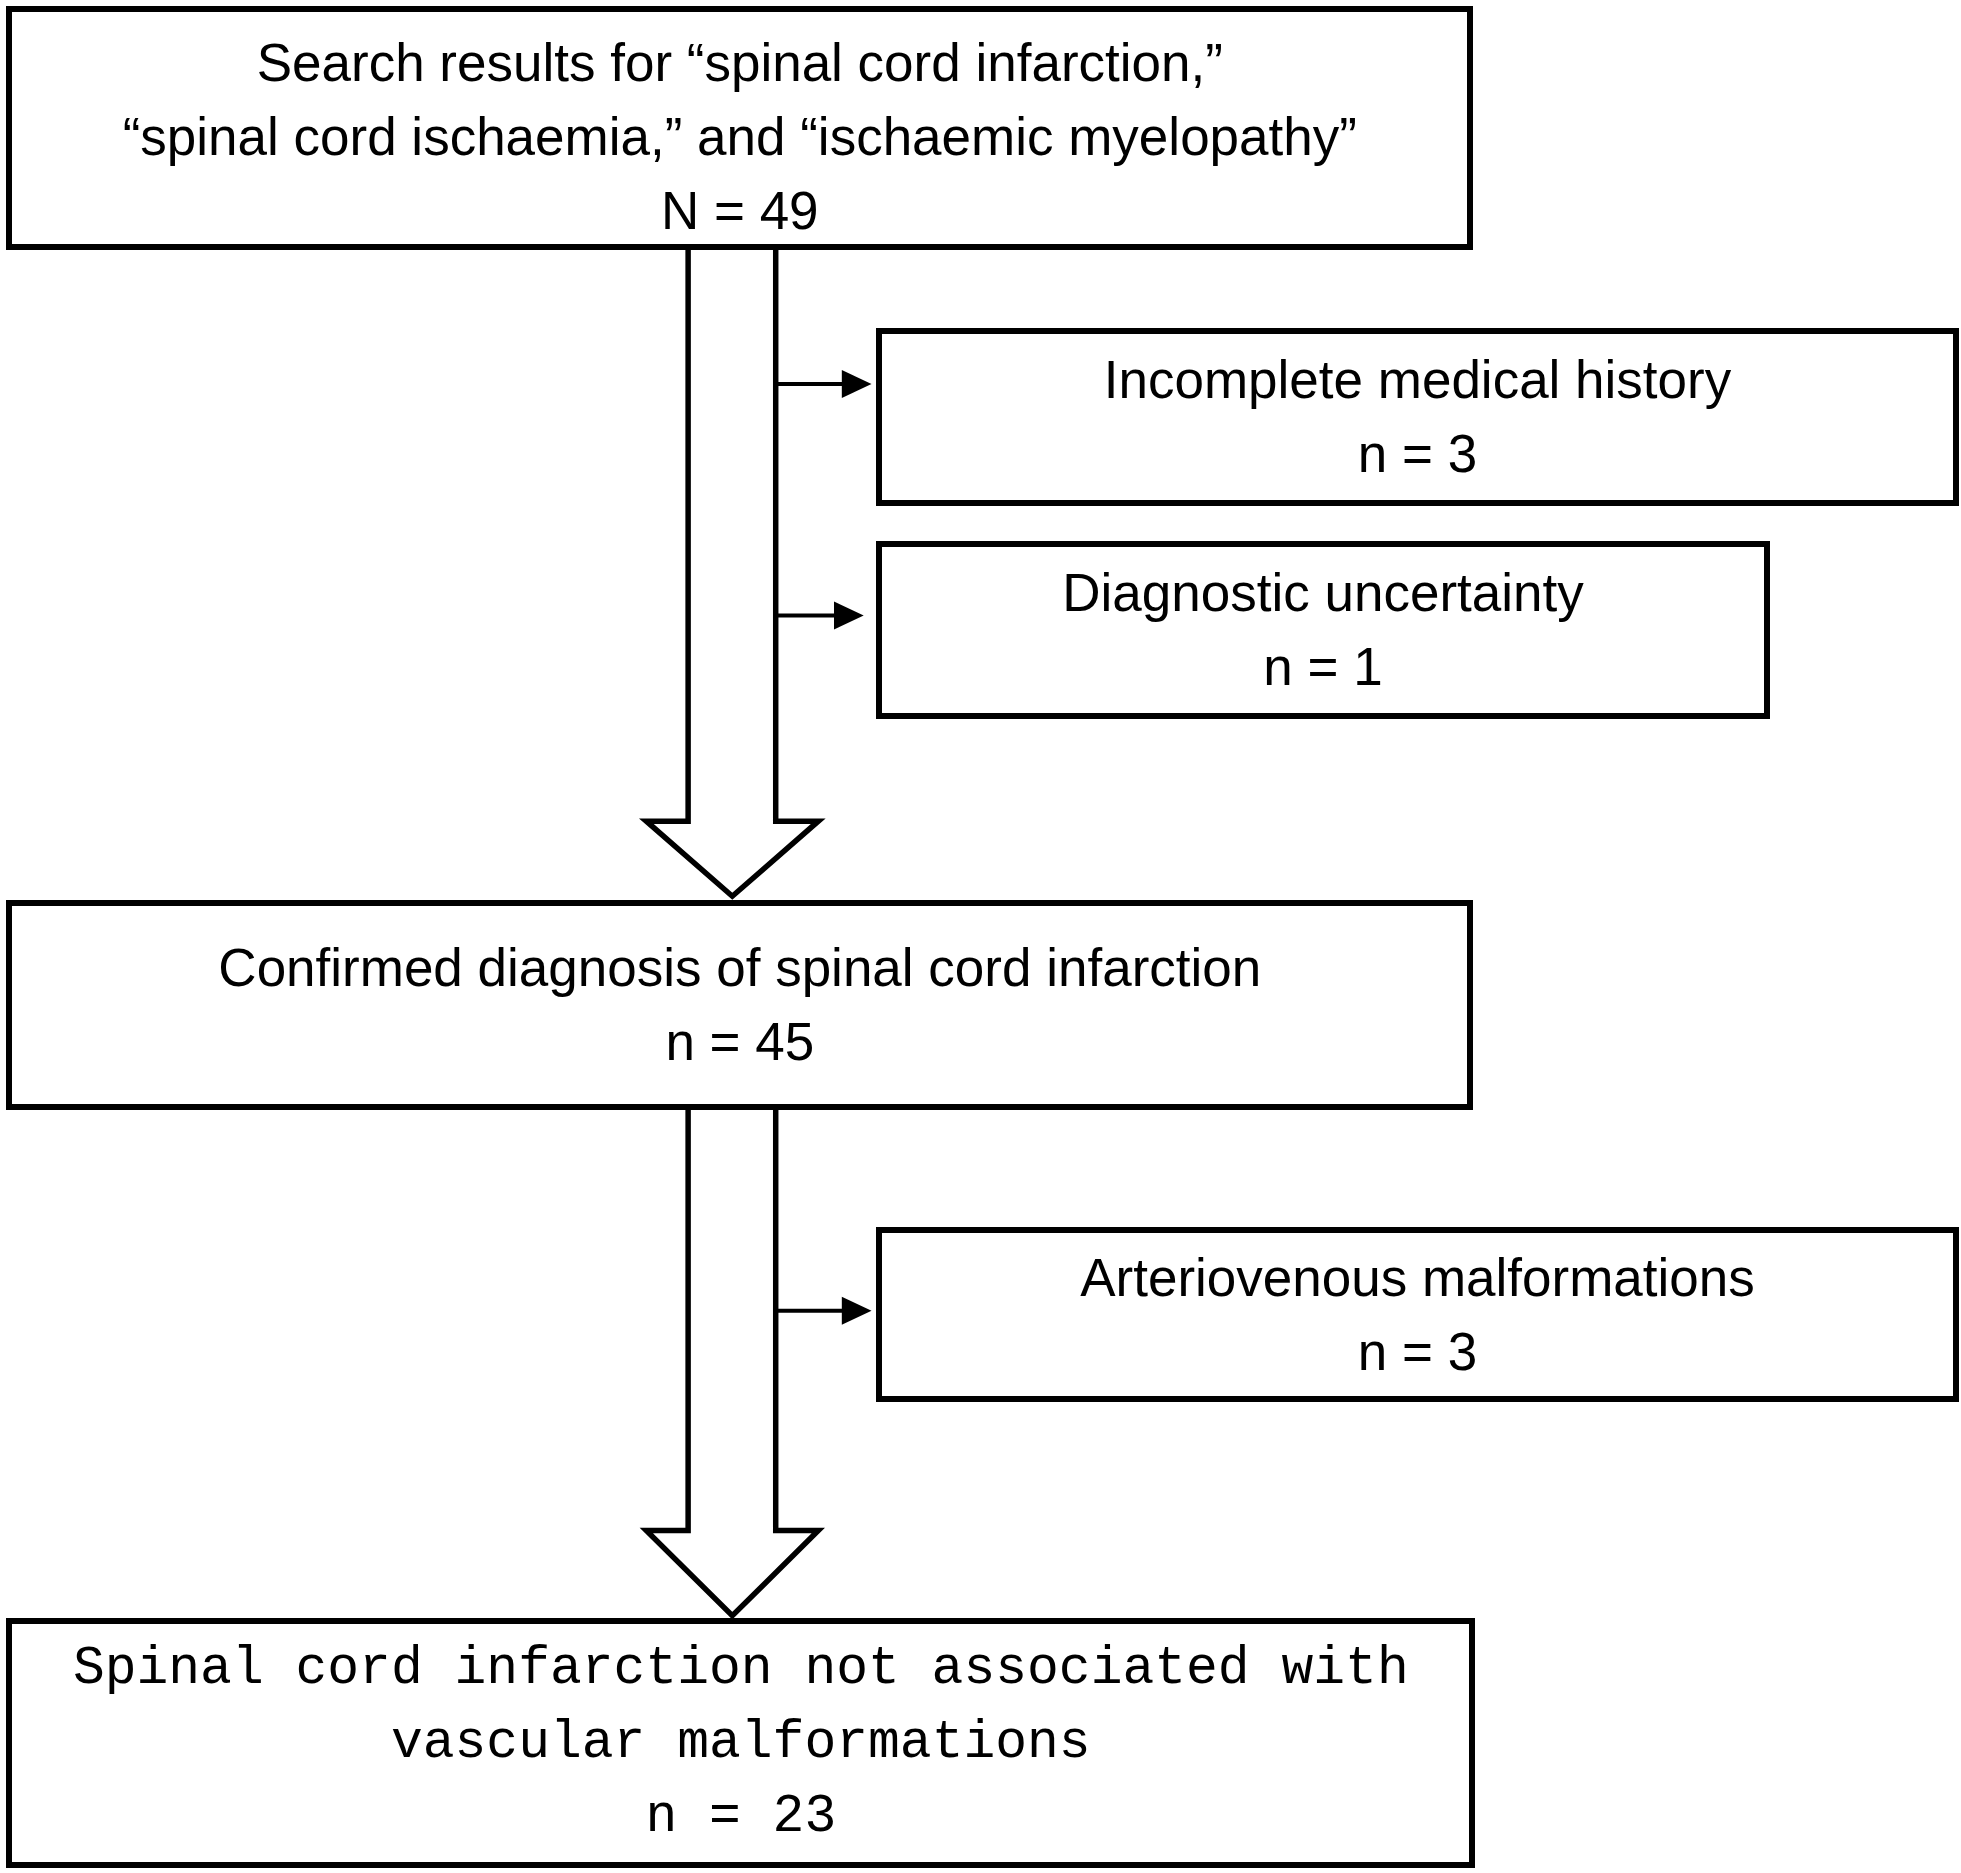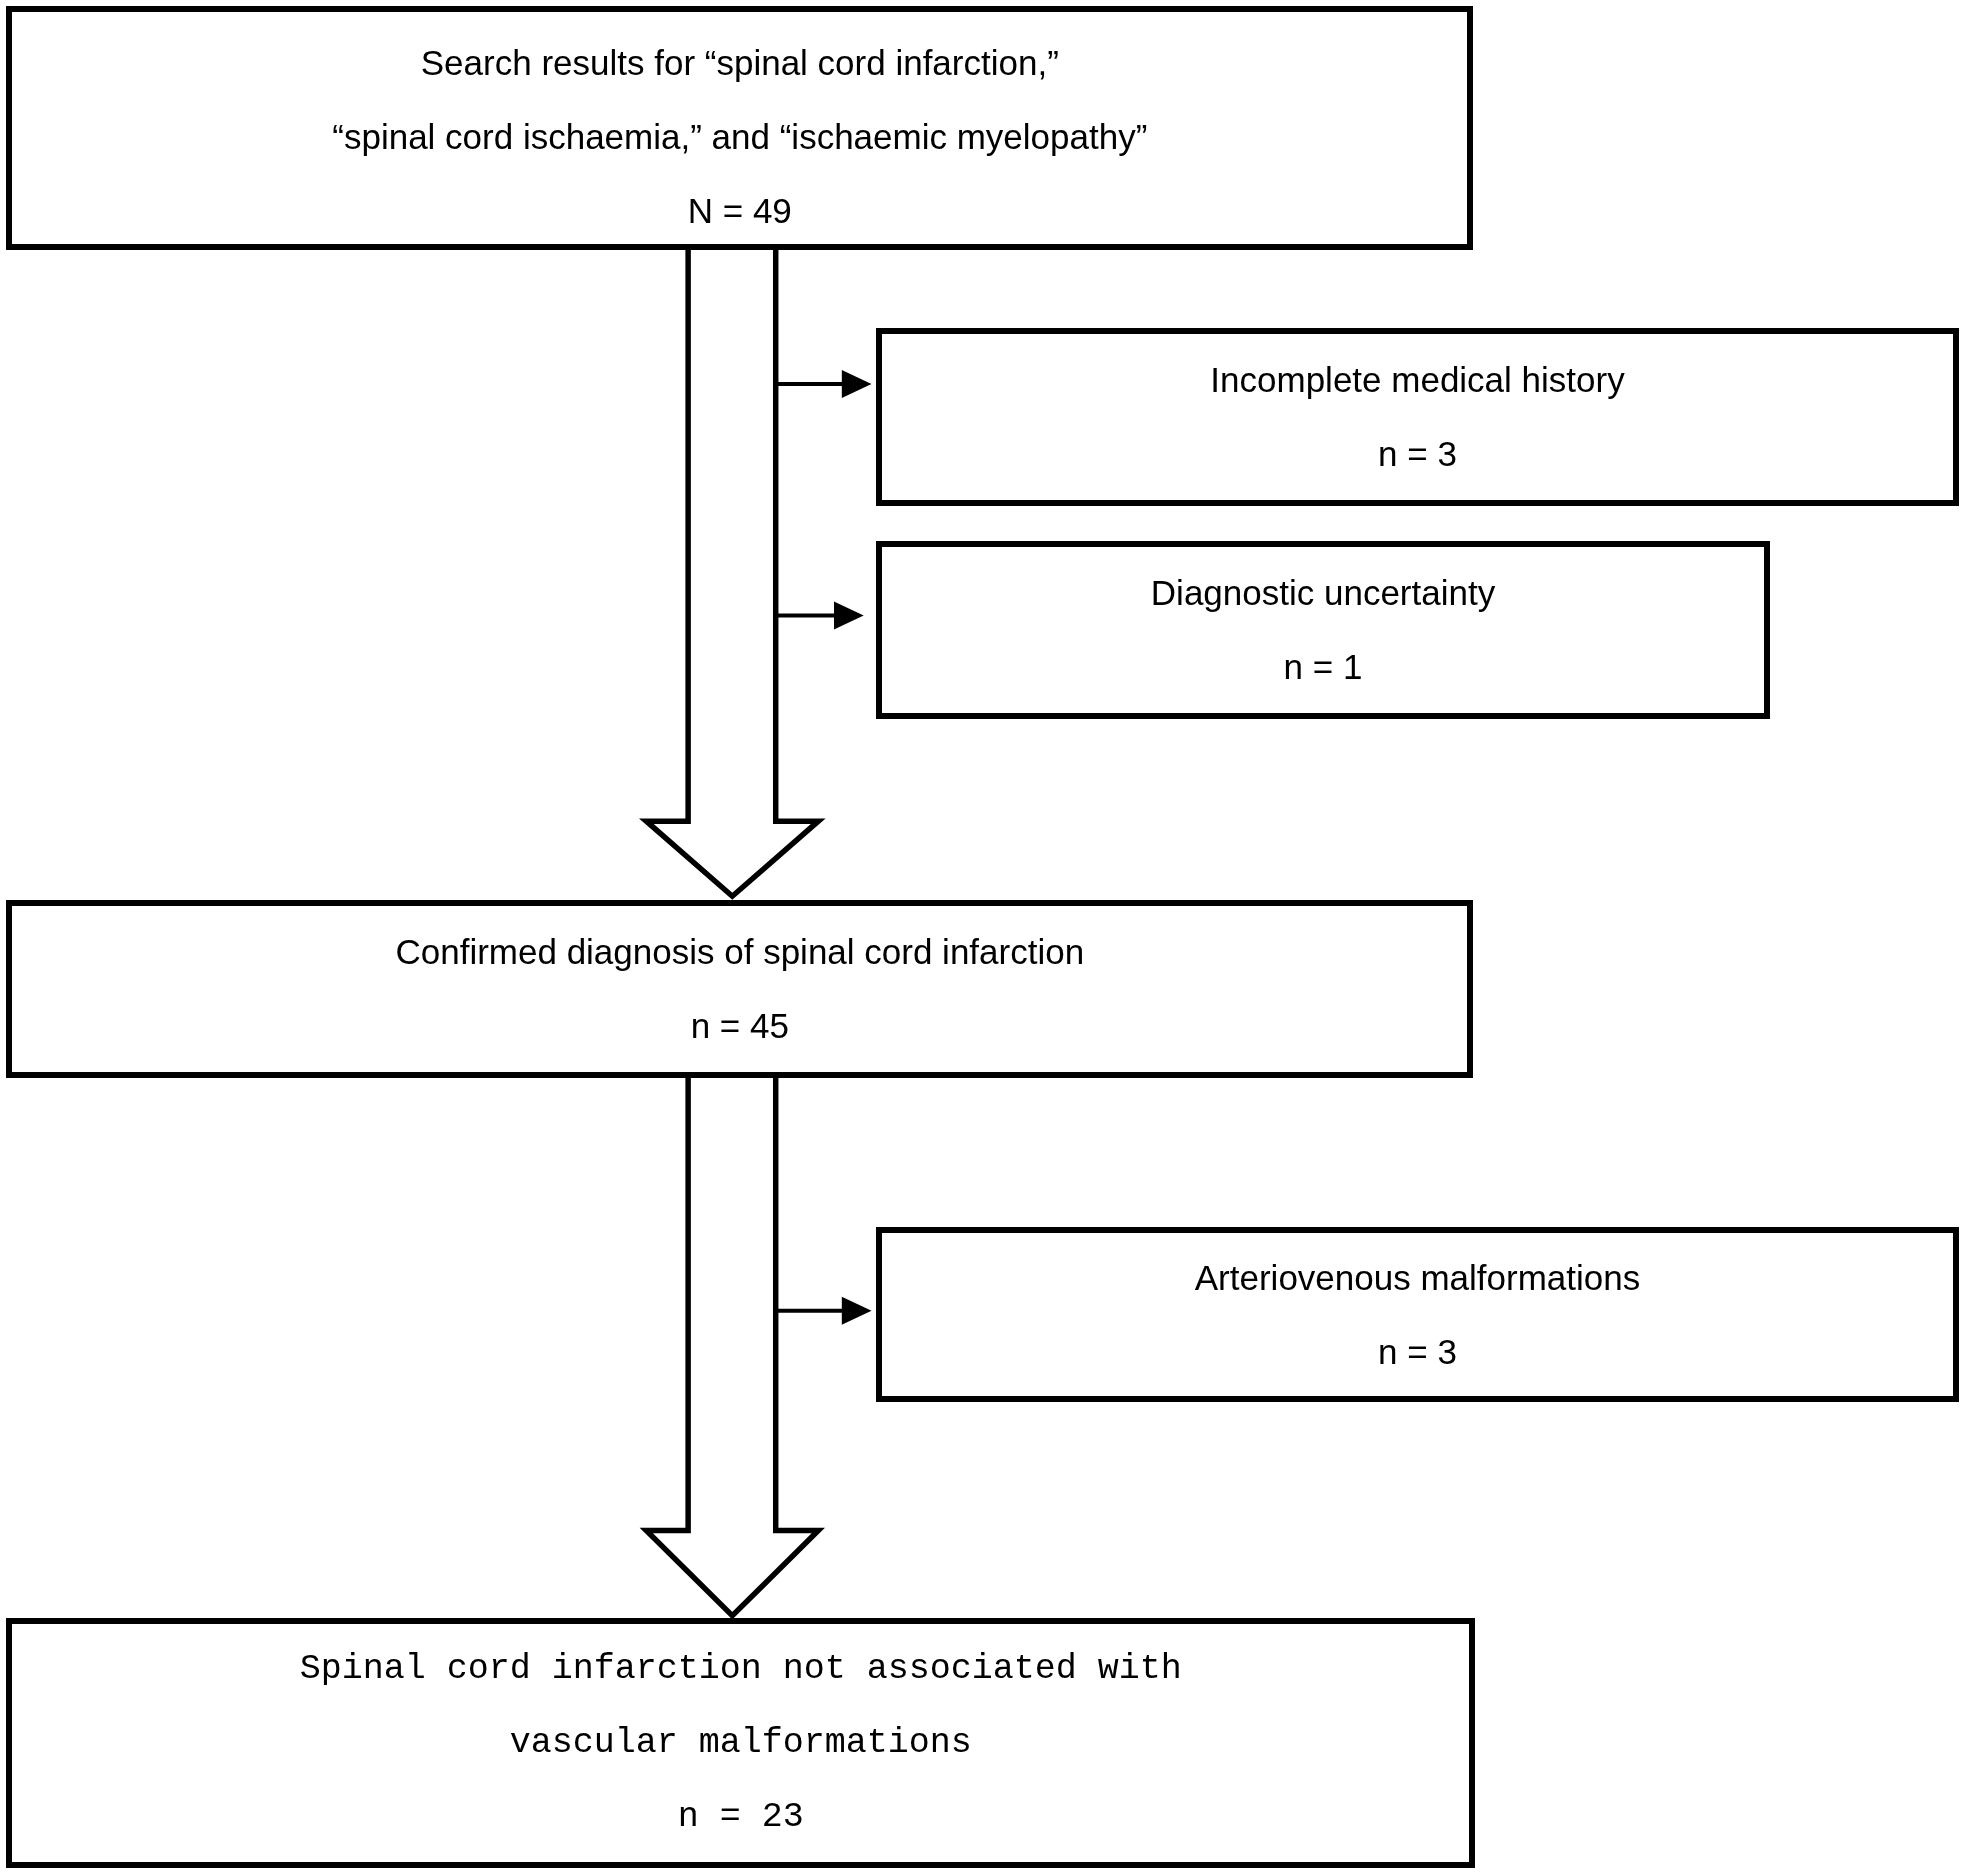--- a/index.html
+++ b/index.html
@@ -26,30 +26,30 @@
   .box {
     position: absolute;
     box-sizing: border-box;
     border: 6.3px solid #000000;
     background: #ffffff;
     display: flex;
     flex-direction: column;
     align-items: center;
     justify-content: center;
     text-align: center;
-    font-size: 35px;
+    font-size: 53px;
     line-height: 74px;
     white-space: nowrap;
   }
   .box span { display: block; }
 
   #box-search       { left: 6.3px;    top: 6.3px;    width: 1467px; height: 244px; padding-top: 17px; }
   #box-incomplete   { left: 876px; top: 304px;  width: 1083px; height: 178px; margin-top: 24px; }
   #box-diagnostic   { left: 876px; top: 541px;  width: 894px; height: 178px; }
-  #box-confirmed    { left: 6.3px;    top: 900px; width: 1467px; height: 178px; }
+  #box-confirmed    { left: 6.3px;    top: 900px; width: 1467px; height: 210px; }
   #box-avm          { left: 876px; top: 1227px; width: 1083px; height: 175px; }
   #box-final        { left: 6.3px;    top: 1618px; width: 1469px; height: 250px; font-family: Liberation Mono, monospace; }
 
   .block-arrow {
     fill: #ffffff;
     stroke: #000000;
     stroke-width: 7;
   }
   .connector-line {
     stroke: #000000;

